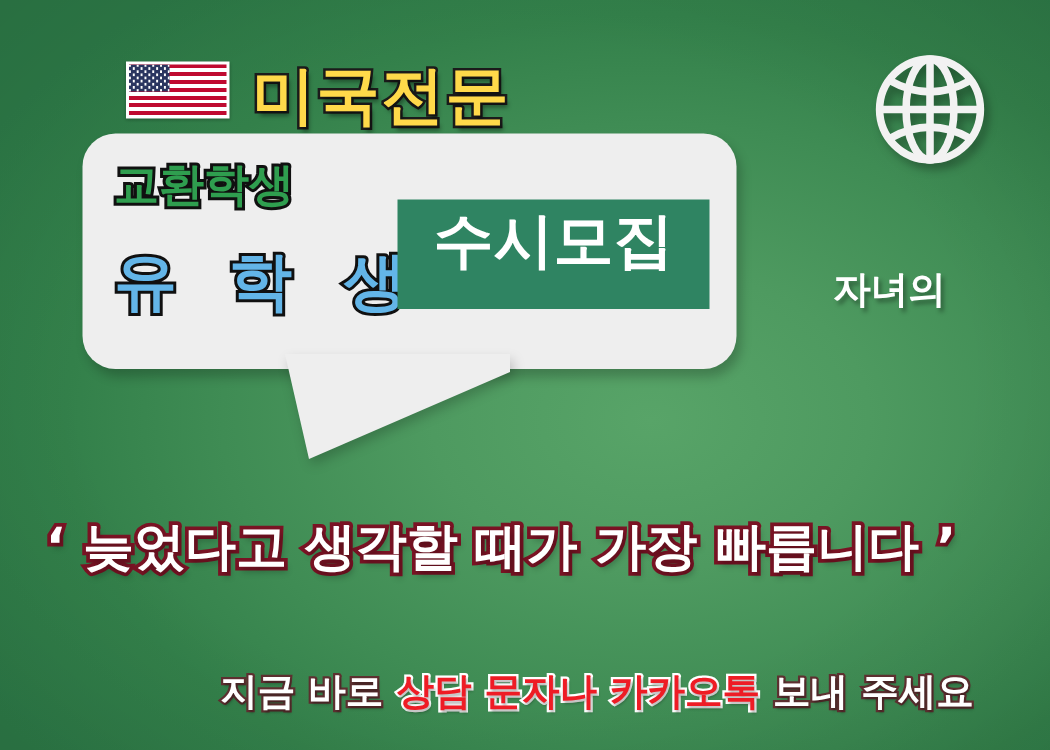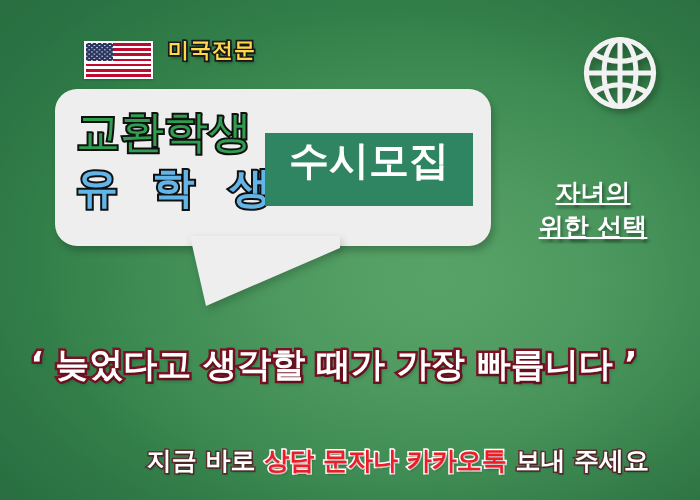--- a/index.html
+++ b/index.html
@@ -75,21 +75,21 @@
       radial-gradient(circle, #ffffff 0.7px, transparent 0.9px);
     background-size: 5.2px 4.2px, 5.2px 4.2px;
     background-position: 0.6px 0.6px, 3.2px 2.7px;
   }
 
   
   #us-specialist {
     position: absolute;
     left: 168px;
     top: 36px;
-    font-size: 21px;
+    font-size: 42px;
     font-weight: 700;
     letter-spacing: 1px;
     color: #ffd94a;
     -webkit-text-stroke: 3.4px #1b1b1b;
     paint-order: stroke fill;
     text-shadow: 2px 3px 3px rgba(0,0,0,0.38);
     white-space: nowrap;
   }
 
   
@@ -120,22 +120,22 @@
     width: 150px;
     height: 80px;
     filter: drop-shadow(2px 4px 4px rgba(0,0,0,0.20));
   }
 
   
   #line-exchange {
     position: absolute;
     left: 76px;
     top: 103px;
-    font-size: 44px;
-    font-weight: 400;
+    font-size: 30px;
+    font-weight: 700;
     letter-spacing: 0px;
     color: #2f9e4f;
     -webkit-text-stroke: 4px #101010;
     paint-order: stroke fill;
     white-space: nowrap;
   }
   #line-abroad {
     position: absolute;
     left: 76px;
     top: 160px;
@@ -176,21 +176,21 @@
     width: 162px;
     text-align: center;
   }
   .right-line {
     font-size: 25px;
     font-weight: 700;
     line-height: 34px;
     white-space: nowrap;
     text-shadow: 2px 3px 3px rgba(0,0,0,0.35);
   }
-  .right-white { color: #ffffff; text-decoration: underline; }
+  .right-white { color: #ffffff; }
   .right-yellow { color: #ffe23d; }
 
   
   #main-slogan {
     position: absolute;
     left: 0;
     top: 342px;
     width: 668px;
     text-align: center;
     font-size: 34px;
@@ -264,21 +264,20 @@
   <div id="line-exchange">교환학생</div>
 
   <div id="line-abroad">유 학 생</div>
 
   <div id="admission-box">
     <span id="admission-text">수시모집</span>
   </div>
 
   <div id="right-block">
     <div class="right-line right-white">자녀의</div>
-    <div class="right-line right-white">위한 선택</div>
   </div>
 
   <div id="main-slogan">‘ 늦었다고 생각할 때가 가장 빠릅니다 ’</div>
 
   <div id="cta">
     <span class="cta-white">지금 바로 </span><span class="cta-red">상담 문자나 카카오톡</span><span class="cta-white"> 보내 주세요</span>
   </div>
 
 </div>
 

